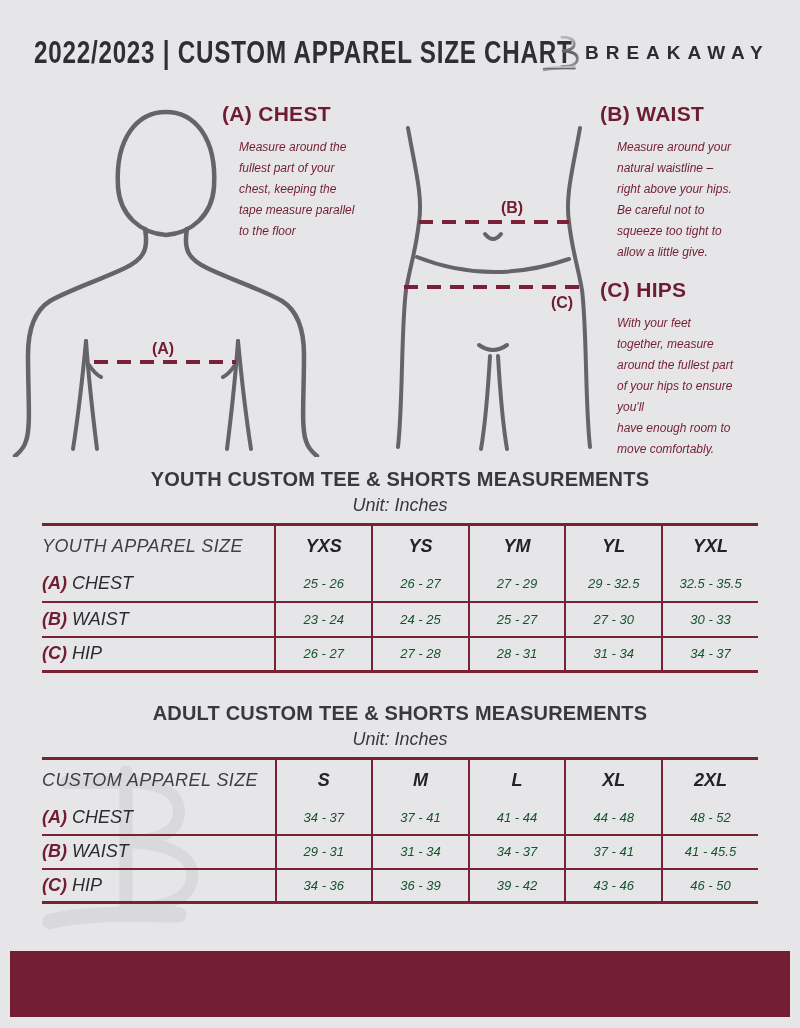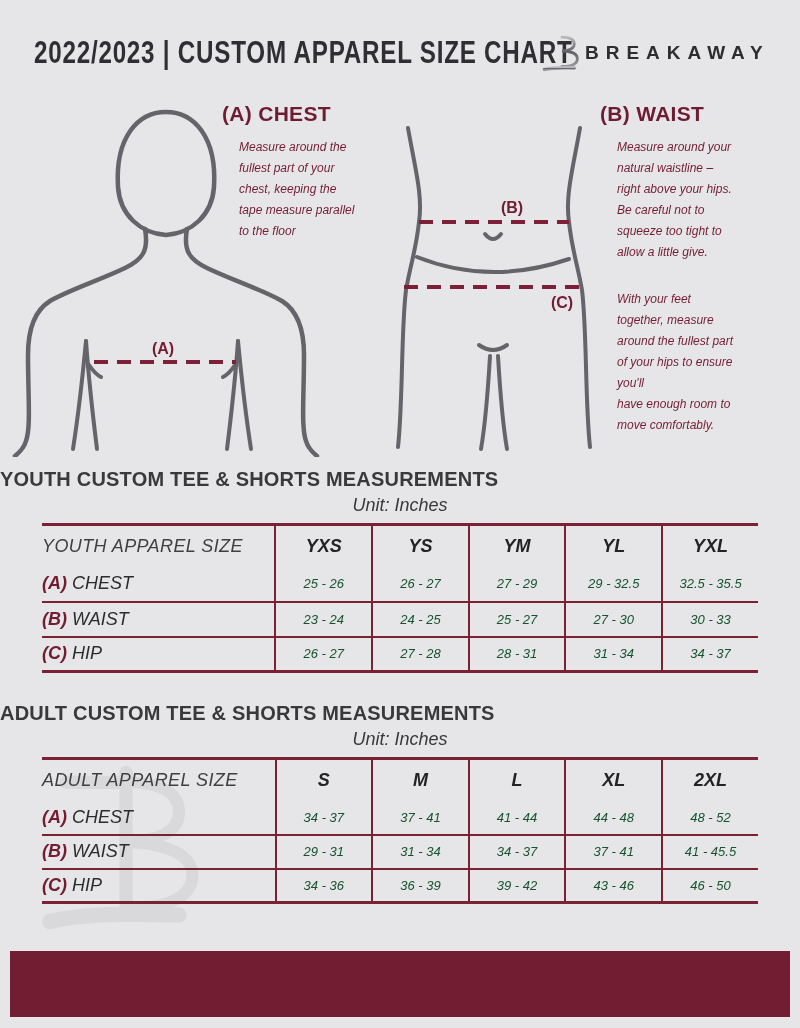--- a/index.html
+++ b/index.html
@@ -25,21 +25,21 @@
 
   
   .guide{position:absolute;color:#731d32;}
   .guide-a{left:222px;top:102px;width:185px;}
   .guide-b{left:600px;top:102px;width:195px;}
   .guide-c{left:600px;top:278px;width:200px;}
   .guide h3{margin:0;font-size:21px;font-weight:700;letter-spacing:0.3px;color:#6e1c32;}
   .guide p{margin:11px 0 0 17px;font-size:12px;line-height:21px;font-style:italic;white-space:pre-line;}
 
   
-  .tbl-title{position:absolute;left:0;width:800px;text-align:left;font-size:20px;font-weight:700;
+  .tbl-title{position:absolute;left:0;width:800px;text-align:center;font-size:20px;font-weight:700;
     color:#39393b;letter-spacing:0.2px;}
   .tbl-sub{position:absolute;left:0;width:800px;text-align:center;font-size:18px;font-style:italic;color:#39393b;}
   .youth-title{top:468px;} .youth-sub{top:495px;}
   .adult-title{top:702px;} .adult-sub{top:729px;}
 
   table.size-table{position:absolute;left:42px;width:716px;border-collapse:collapse;
     border-top:3px solid #7b2134;border-bottom:3px solid #7b2134;background:transparent;font-style:italic;}
   table.youth{top:523px;} table.adult{top:757px;}
   .size-table tr{border-bottom:2px solid #7b2134;}
   .size-table tr:last-child{border-bottom:none;}
@@ -139,20 +139,21 @@
     <div class="guide guide-b">
       <h3>(B) WAIST</h3>
       <p>Measure around your
 natural waistline –
 right above your hips.
 Be careful not to
 squeeze too tight to
 allow a little give.</p>
     </div>
     <div class="guide guide-c">
+      <h3>(C) HIPS</h3>
       <p>With your feet
 together, measure
 around the fullest part
 of your hips to ensure
 you'll
 have enough room to
 move comfortably.</p>
     </div>
 
     <div class="tbl-title youth-title">YOUTH CUSTOM TEE &amp; SHORTS MEASUREMENTS</div>
@@ -194,21 +195,21 @@
           <td class="val">34 - 37</td>
         </tr>
       </tbody>
     </table>
 
     <div class="tbl-title adult-title">ADULT CUSTOM TEE &amp; SHORTS MEASUREMENTS</div>
     <div class="tbl-sub adult-sub">Unit: Inches</div>
     <table class="size-table adult">
       <thead>
         <tr>
-          <th class="col-label">ADULT APPAREL SIZE</th>
+          <th class="col-label">CUSTOM APPAREL SIZE</th>
           <th class="size-head">S</th>
           <th class="size-head">M</th>
           <th class="size-head">L</th>
           <th class="size-head">XL</th>
           <th class="size-head">2XL</th>
         </tr>
       </thead>
       <tbody>
         <tr>
           <td class="row-label"><span class="key">(A)</span><span>CHEST</span></td>

